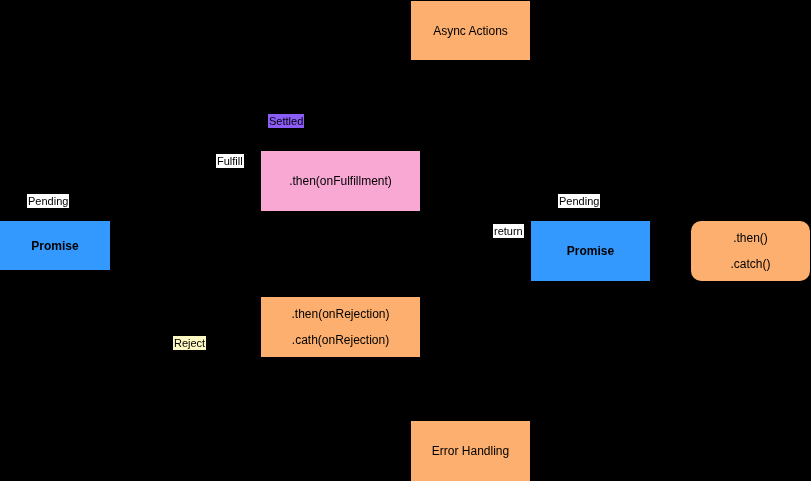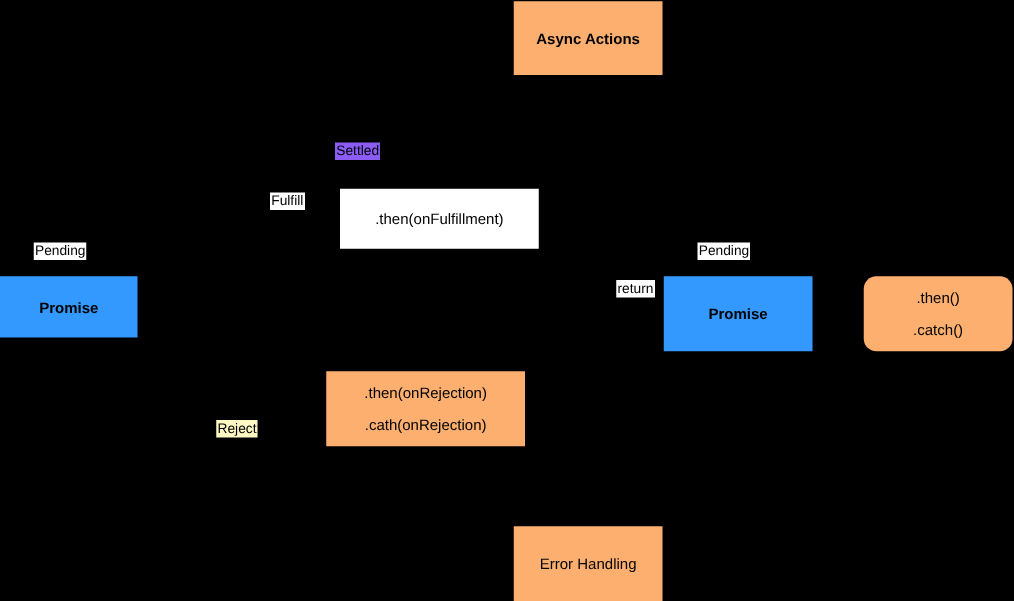--- a/index.html
+++ b/index.html
@@ -39,25 +39,25 @@
     line-height: 14px;
     padding: 0 1px;
     white-space: nowrap;
   }
 </style>
 </head>
 <body>
 
 <div id="canvas" style="background: rgb(0, 0, 0);">
 
-  <div class="node orange" style="left: 411px; top: 1px; width: 119px; height: 59px; background: rgb(252, 175, 110); font-weight: bold;">
+  <div class="node orange" style="left: 411px; top: 1px; width: 119px; height: 59px; background: rgb(252, 175, 110);">
     <span class="line">Async Actions</span>
   </div>
 
-  <div class="node orange" style="left: 272px; top: 151px; width: 159px; height: 48px; background: #ffffff;">
+  <div class="node orange" style="left: 261px; top: 151px; width: 159px; height: 60px; background: #f9a8d4;">
     <span class="line">.then(onFulfillment)</span>
   </div>
 
   <div class="node blue" style="left: 0px; top: 221px; width: 110px; height: 49px; background: rgb(51, 153, 255);">
     <span class="line">Promise</span>
   </div>
 
   <div class="node blue" style="left: 531px; top: 221px; width: 119px; height: 60px; background: rgb(51, 153, 255);">
     <span class="line">Promise</span>
   </div>

